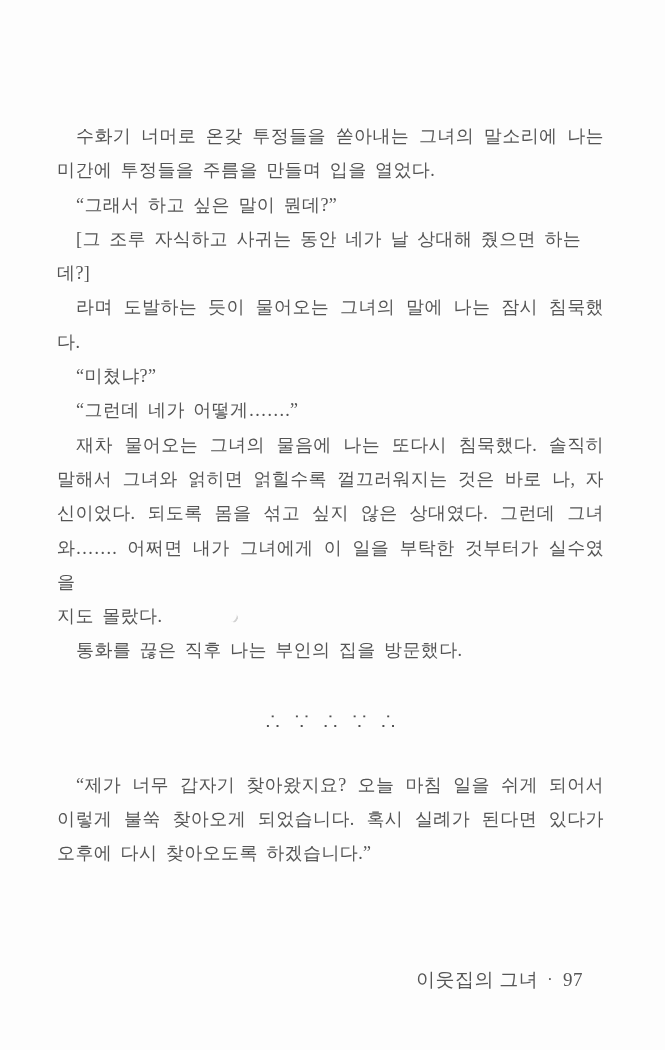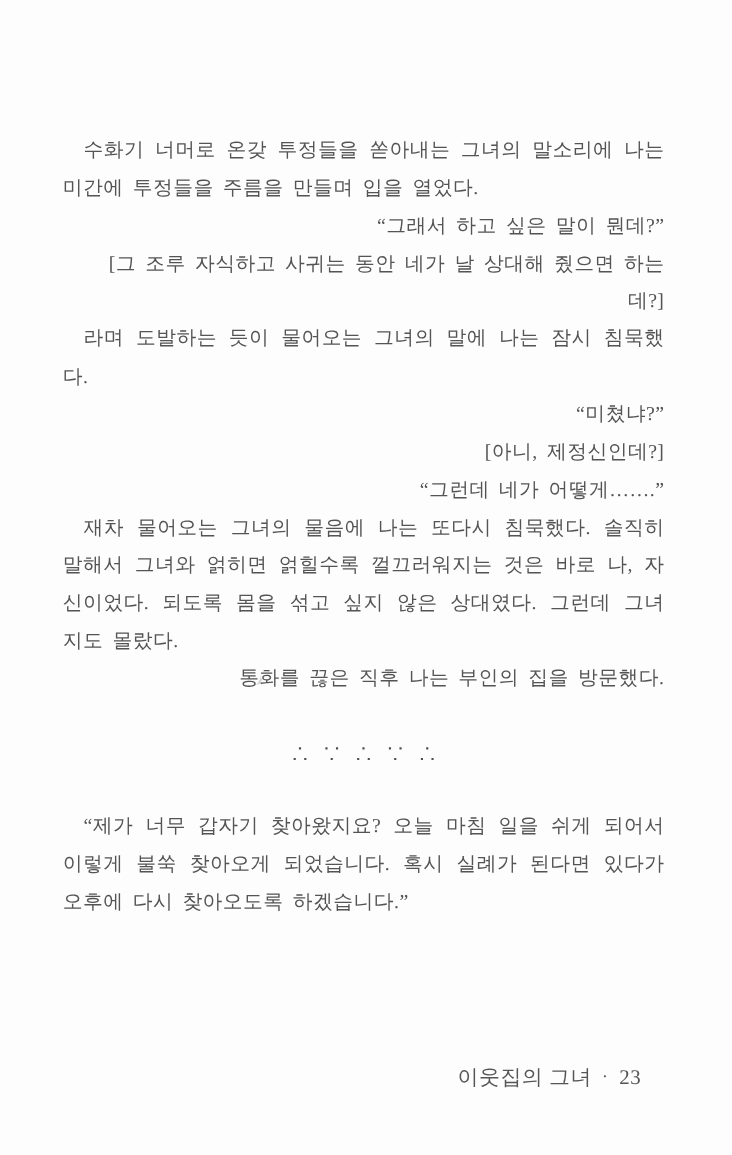--- a/index.html
+++ b/index.html
@@ -19,21 +19,21 @@
   }
   .line {
     margin: 0;
     padding: 0;
     font-size: 18px;
     line-height: 34.3px;
     color: #545454;
     letter-spacing: 0.4px;
     word-spacing: 3.5px;
   }
-  .line.indent { text-indent: 19px; text-align: right; }
+  .line.indent { text-indent: 19px; }
   .line.fill {
     text-align: justify;
     text-align-last: justify;
   }
   .divider {
     margin: 40px 0 36px 0;
     text-align: center;
     font-size: 20px;
     line-height: 24px;
     color: #4f4f4f;
@@ -77,40 +77,40 @@
   <main class="text-block">
 
     <section>
       <p class="line indent fill">수화기 너머로 온갖 투정들을 쏟아내는 그녀의 말소리에 나는</p>
       <p class="line">미간에 투정들을 주름을 만들며 입을 열었다.</p>
       <p class="line indent">“그래서 하고 싶은 말이 뭔데?”</p>
       <p class="line indent">[그 조루 자식하고 사귀는 동안 네가 날 상대해 줬으면 하는데?]</p>
       <p class="line indent fill">라며 도발하는 듯이 물어오는 그녀의 말에 나는 잠시 침묵했</p>
       <p class="line">다.</p>
       <p class="line indent">“미쳤냐?”</p>
-      <p class="line indent">[아니, 제정신인데?]</p>
       <p class="line indent">“그런데 네가 어떻게…….”</p>
       <p class="line indent fill">재차 물어오는 그녀의 물음에 나는 또다시 침묵했다. 솔직히</p>
       <p class="line fill">말해서 그녀와 얽히면 얽힐수록 껄끄러워지는 것은 바로 나, 자</p>
       <p class="line fill">신이었다. 되도록 몸을 섞고 싶지 않은 상대였다. 그런데 그녀</p>
+      <p class="line fill">와……. 어쩌면 내가 그녀에게 이 일을 부탁한 것부터가 실수였을</p>
       <p class="line">지도 몰랐다.</p>
       <p class="line indent">통화를 끊은 직후 나는 부인의 집을 방문했다.</p>
     </section>
 
     <div class="divider">
       <span class="glyphs">∴∵∴∵∴</span>
     </div>
 
     <section>
       <p class="line indent fill">“제가 너무 갑자기 찾아왔지요? 오늘 마침 일을 쉬게 되어서</p>
       <p class="line fill">이렇게 불쑥 찾아오게 되었습니다. 혹시 실례가 된다면 있다가</p>
       <p class="line">오후에 다시 찾아오도록 하겠습니다.”</p>
     </section>
 
   </main>
 
   <div class="smudge"></div>
 
   <footer class="footer">
-    <span>이웃집의 그녀</span><span class="dot">·</span><span>23</span>
+    <span>이웃집의 그녀</span><span class="dot">·</span><span>97</span>
   </footer>
 
 </div>
 
 </body></html>

